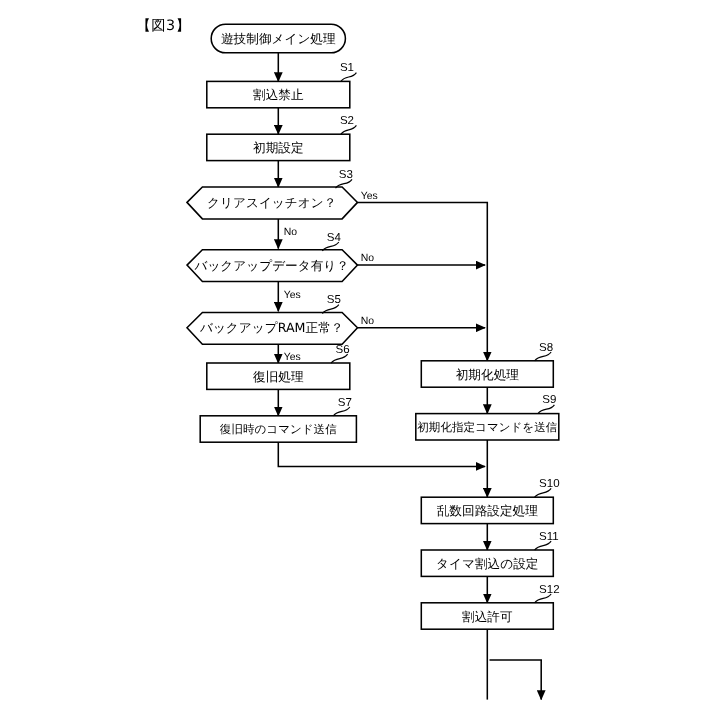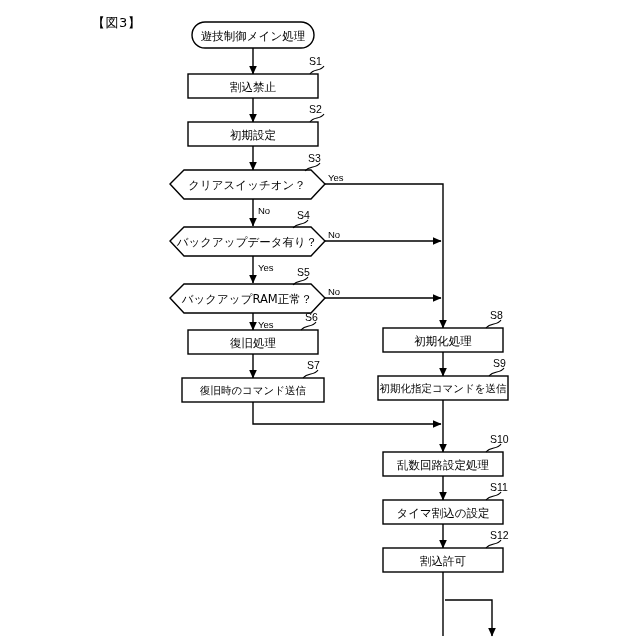--- a/index.html
+++ b/index.html
@@ -25,21 +25,21 @@
   svg#flow-svg {
     position: absolute;
     left: 0;
     top: 0;
     width: 640px;
     height: 640px;
     display: block;
   }
   .fig-title {
     position: absolute;
-    left: 92px;
+    left: 124px;
     top: 14px;
     font-size: 13px;
     letter-spacing: 0.5px;
     white-space: nowrap;
     font-family: "DejaVu Sans", "Liberation Sans", sans-serif;
   }
   .node-label {
     font-family: "DejaVu Sans", "Liberation Sans", sans-serif;
     font-size: 11.5px;
     text-anchor: middle;

